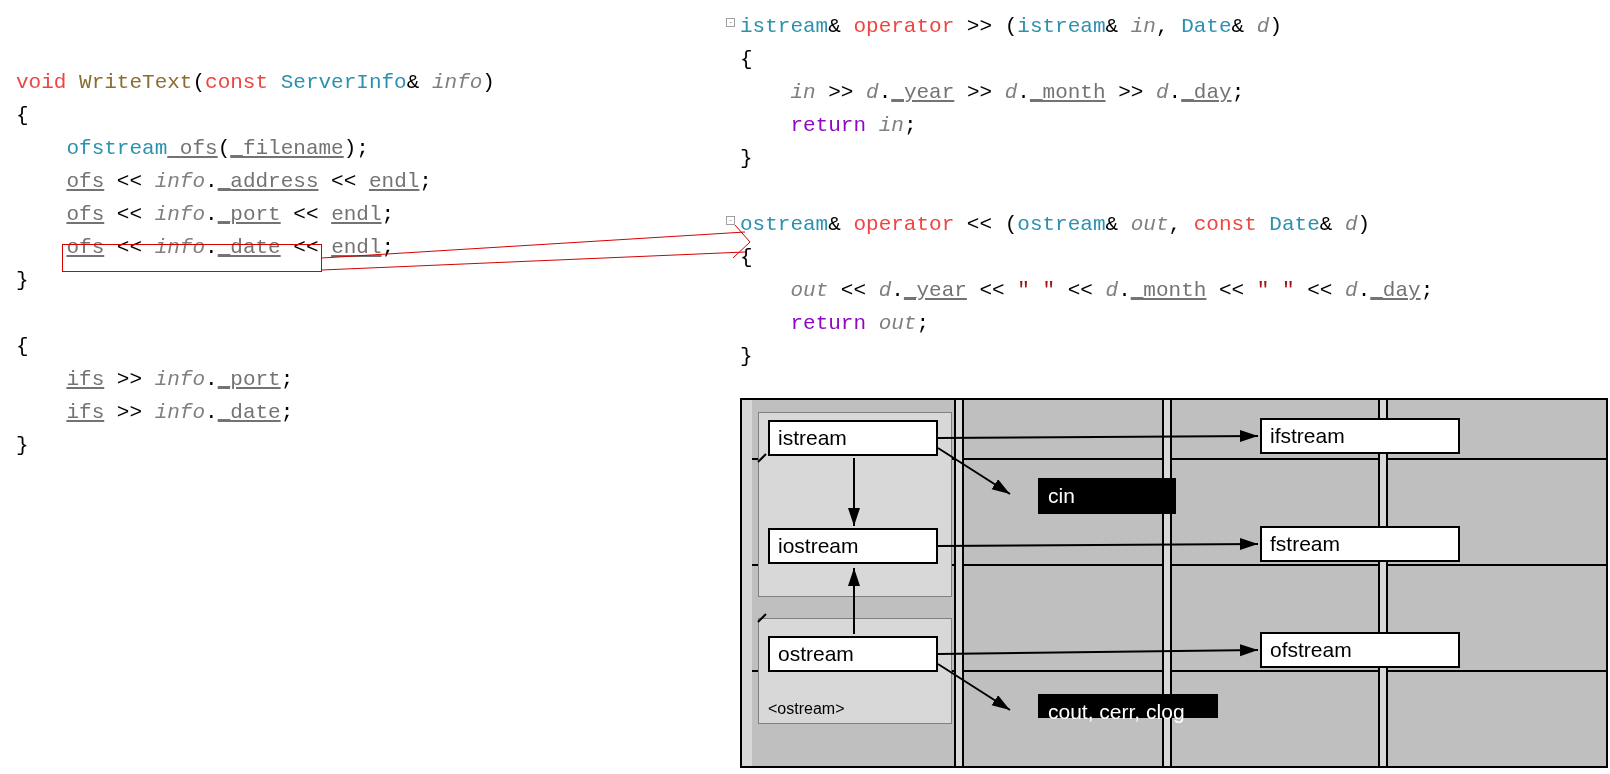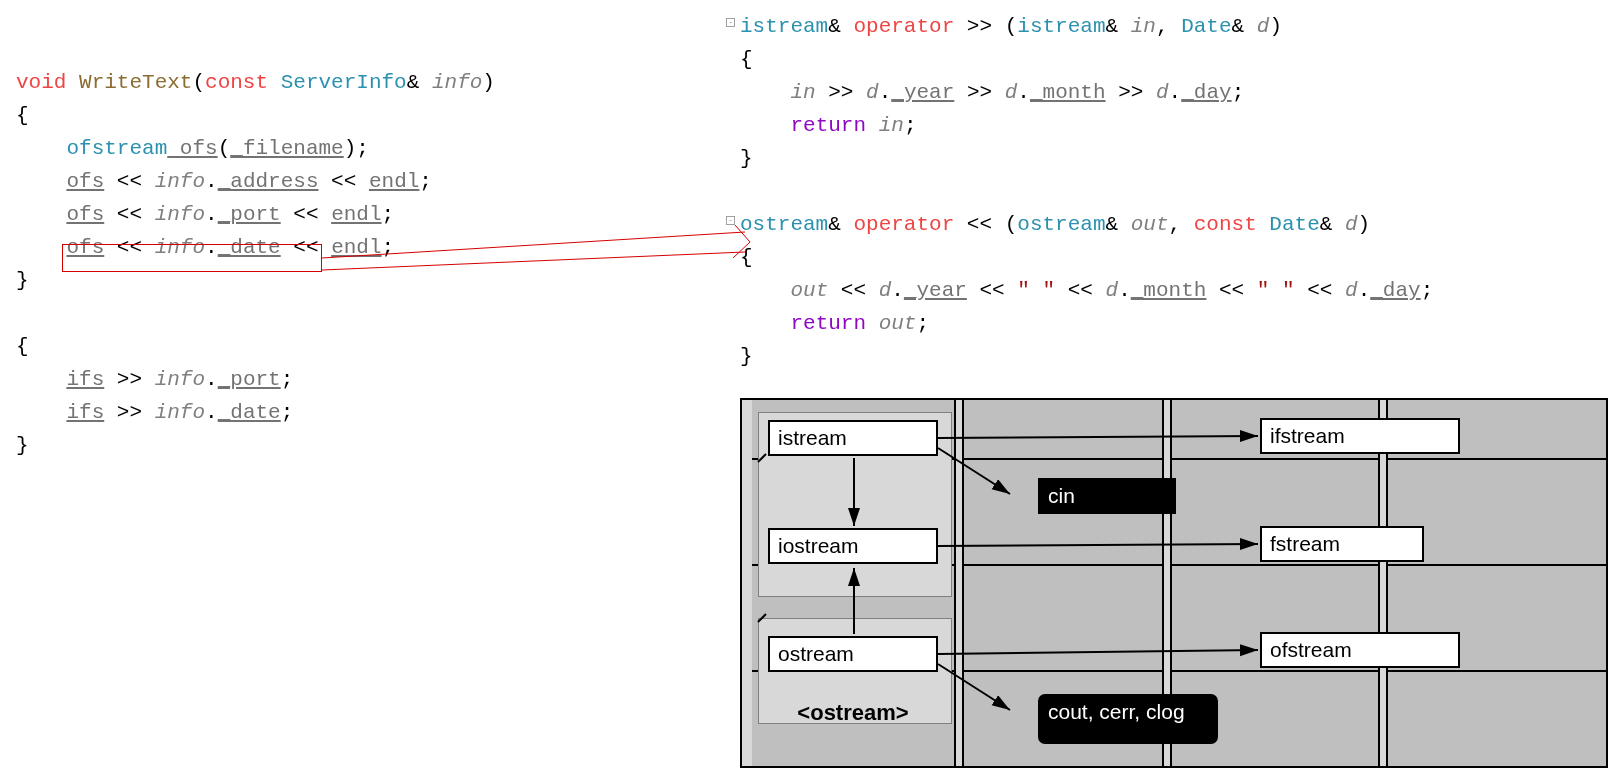--- a/index.html
+++ b/index.html
@@ -69,23 +69,23 @@
     position: absolute;
     border: 2px solid #000;
     font-size: 21px;
     text-align: left;
     padding: 4px 8px;
   }
   .cell-white { background: white; color: black; }
   .cell-black { background: black; color: white; margin-left: 26px; }
   .label-small {
     position: absolute;
-    font-size: 22px;
-    font-weight: bold;
-    text-align: center;
+    font-size: 16px;
+    font-weight: normal;
+    text-align: left;
   }
   svg.arrows {
     position: absolute;
     left: 0; top: 0;
     width: 100%;
     height: 100%;
     pointer-events: none;
   }
 </style>
 </head>
@@ -142,24 +142,24 @@
 
   <div style="position:absolute; left:16px; top:12px; width:194px; height:185px; background:#d8d8d8; border:1px solid #808080;"></div>
   <div style="position:absolute; left:16px; top:218px; width:194px; height:106px; background:#d8d8d8; border:1px solid #808080;"></div>
 
   <div class="cell cell-white" style="left:26px; top:20px; width:170px; height:36px;"><span>istream</span></div>
   <div class="cell cell-white" style="left:26px; top:128px; width:170px; height:36px;"><span>iostream</span></div>
   <div class="cell cell-white" style="left:26px; top:236px; width:170px; height:36px;"><span>ostream</span></div>
   <div class="label-small" style="left:26px; top:300px; width:170px;">&lt;ostream&gt;</div>
 
   <div class="cell cell-black" style="left:270px; top:78px; width:138px; height:36px;"><span>cin</span></div>
-  <div class="cell cell-black" style="left:270px; top:294px; width:180px; height:50px;border-radius:7px;"><span>cout, cerr, clog</span></div>
+  <div class="cell cell-black" style="left:270px; top:294px; width:180px; height:24px;"><span>cout, cerr, clog</span></div>
 
   <div class="cell cell-white" style="left:518px; top:18px; width:200px; height:36px;"><span>ifstream</span></div>
-  <div class="cell cell-white" style="left:518px; top:126px; width:164px; height:36px;"><span>fstream</span></div>
+  <div class="cell cell-white" style="left:518px; top:126px; width:200px; height:36px;"><span>fstream</span></div>
   <div class="cell cell-white" style="left:518px; top:232px; width:200px; height:36px;"><span>ofstream</span></div>
 
   <svg class="arrows">
     <defs>
       <marker id="ah" markerWidth="10" markerHeight="10" refX="9" refY="3" orient="auto">
         <path d="M0,0 L9,3 L0,6 Z" fill="black"></path>
       </marker>
     </defs>
 
     <line x1="196" y1="38" x2="516" y2="36" stroke="black" stroke-width="2" marker-end="url(#ah)"></line>

